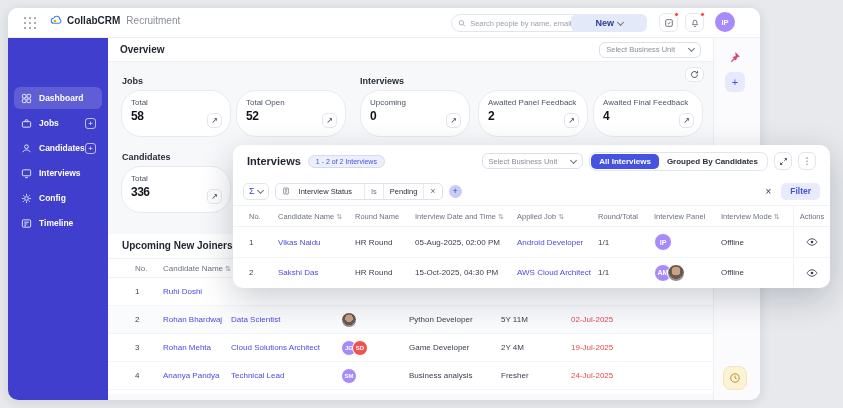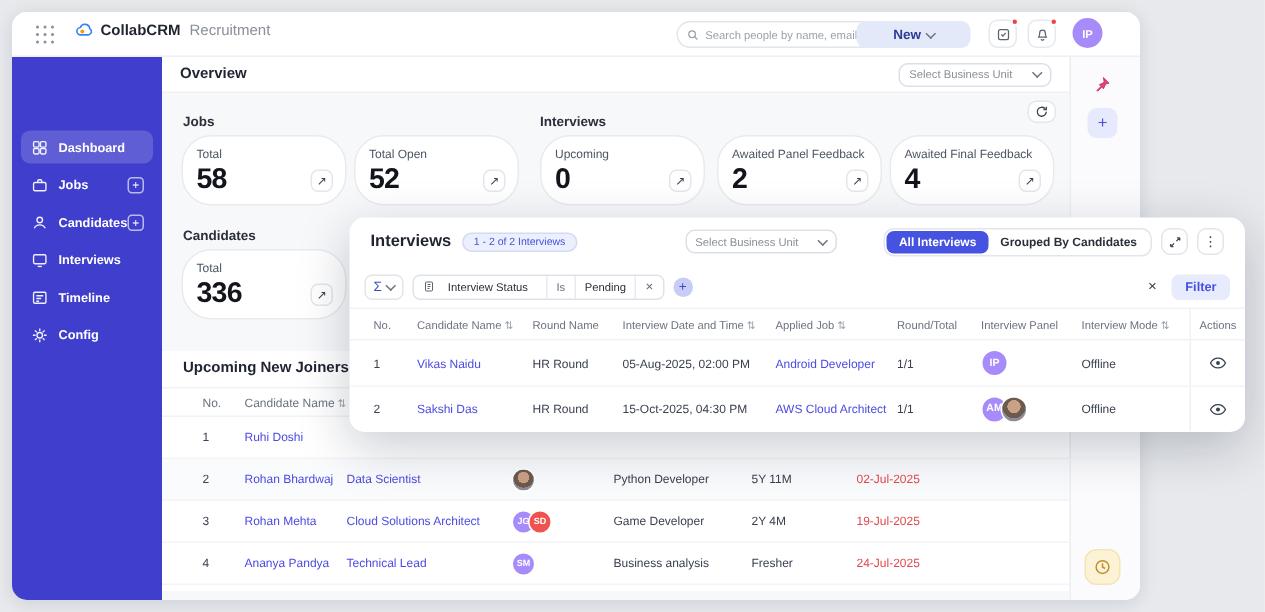--- a/index.html
+++ b/index.html
@@ -44,21 +44,21 @@
   .ov-header { position:absolute; left:0; top:0; right:0; height:24px; background:#fff; border-bottom:1px solid #eef0f3;
                display:flex; align-items:center; justify-content:space-between; padding:0 12px; }
   .ov-title { font-size:10px; font-weight:bold; color:#1f2430; }
   .select { height:16px; border:1px solid #dcdfe6; border-radius:6px; background:#fff; display:flex; align-items:center;
             gap:14px; padding:0 6px; font-size:7.5px; color:#8a8f98; cursor:pointer; }
   .chev { width:5px; height:5px; border-right:1px solid #6b7280; border-bottom:1px solid #6b7280; transform:rotate(45deg); margin-top:-2px; }
 
   .sec-label { position:absolute; font-size:9px; font-weight:bold; color:#2a2f3a; }
   .stat-card { position:absolute; width:110px; height:47px; background:#fff; border:1px solid #e8eaef; border-radius:20px; padding:7px 9px; }
   .stat-label { font-size:8px; color:#4b5563; }
-  .stat-value { font-size:19px; font-weight:bold; color:#12151c; margin-top:2px; letter-spacing:-.5px; }
+  .stat-value { font-size:12px; font-weight:bold; color:#12151c; margin-top:2px; letter-spacing:-.5px; }
   .stat-go { position:absolute; right:8px; bottom:8px; width:15px; height:15px; border:1px solid #e3e6ec; border-radius:5px;
              font-size:8px; color:#3b4150; display:flex; align-items:center; justify-content:center; cursor:pointer; }
   .refresh-btn { position:absolute; width:19px; height:15px; border:1px solid #e3e6ec; border-radius:6px; background:#fff;
                  display:flex; align-items:center; justify-content:center; cursor:pointer; }
 
   
   .joiners { position:absolute; left:0; right:0; top:196px; height:160px; background:#fff; }
   .joiners-title-row { position:absolute; left:14px; top:5px; display:flex; align-items:center; gap:2px; }
   .joiners-title { font-size:10px; font-weight:bold; color:#1f2430; }
   .count-pill { height:12px; min-width:18px; padding:0 4px; background:#eceffc; border:1px solid #d4daf6; border-radius:8px;
@@ -87,21 +87,21 @@
                 border-radius:8px; display:flex; align-items:center; justify-content:center; cursor:pointer; }
 
   
   .panel { position:absolute; left:233px; top:145px; width:597px; height:143px; background:#fff; border-radius:10px;
            box-shadow:0 10px 34px rgba(15,23,52,.22); }
   .panel-head { position:absolute; left:0; right:0; top:0; height:32px; display:flex; align-items:center; padding:0 14px; gap:7px; }
   .panel-title { font-size:11px; font-weight:bold; color:#1f2430; }
   .range-pill { height:13px; padding:0 7px; background:#eceffc; border:1px solid #d4daf6; border-radius:9px;
                 font-size:7px; color:#4553e0; display:flex; align-items:center; }
   .panel-head .right { margin-left:auto; display:flex; align-items:center; gap:6px; }
-  .seg-toggle { display:flex; border:1px solid #e2e5ea; border-radius:7px; padding:1px; background:#fff; height:19px;margin-left:25px; }
+  .seg-toggle { display:flex; border:1px solid #e2e5ea; border-radius:7px; padding:1px; background:#fff; height:19px; }
   .seg { padding:0 8px; font-size:8px; font-weight:bold; display:flex; align-items:center; border-radius:5px; color:#2a2f3a; cursor:pointer; white-space:nowrap; }
   .seg.active { background:#4553e0; color:#fff; }
   .sq-btn { width:18px; height:18px; border:1px solid #e2e5ea; border-radius:6px; background:#fff; display:flex;
             align-items:center; justify-content:center; font-size:9px; color:#3b4150; cursor:pointer; }
 
   .filter-row { position:absolute; left:0; right:0; top:34px; height:24px; display:flex; align-items:center; padding:0 10px; gap:6px; }
   .sigma-btn { height:17px; border:1px solid #e2e5ea; border-radius:5px; background:#fff; padding:0 5px; display:flex;
                align-items:center; gap:3px; font-size:9px; color:#3b4150; cursor:pointer; }
   .chip { display:flex; height:17px; border:1px solid #dfe2e8; border-radius:5px; overflow:hidden; background:#fff; }
   .chip span { display:flex; align-items:center; padding:0 6px; font-size:7.5px; color:#2a2f3a; border-right:1px solid #e7eaef; gap:3px; }
@@ -198,31 +198,31 @@
       </div>
       <div class="nav-item">
         <svg width="11" height="11" viewBox="0 0 24 24">
           <rect x="3" y="4" width="18" height="13" rx="2" fill="none" stroke="#fff" stroke-width="2"></rect>
           <path d="M9 21h6" stroke="#fff" stroke-width="2"></path>
         </svg>
         <span>Interviews</span>
       </div>
       <div class="nav-item">
         <svg width="11" height="11" viewBox="0 0 24 24">
+          <circle cx="12" cy="12" r="4" fill="none" stroke="#fff" stroke-width="2"></circle>
+          <path d="M12 2v4M12 18v4M2 12h4M18 12h4M4.9 4.9l2.8 2.8M16.3 16.3l2.8 2.8M19.1 4.9l-2.8 2.8M7.7 16.3l-2.8 2.8" stroke="#fff" stroke-width="2"></path>
+        </svg>
+        <span>Config</span>
+      </div>
+      <div class="nav-item">
+        <svg width="11" height="11" viewBox="0 0 24 24">
           <rect x="3" y="4" width="18" height="16" rx="2" fill="none" stroke="#fff" stroke-width="2"></rect>
           <path d="M7 9h10M7 13h7M7 17h4" stroke="#fff" stroke-width="2"></path>
         </svg>
         <span>Timeline</span>
-      </div>
-      <div class="nav-item">
-        <svg width="11" height="11" viewBox="0 0 24 24">
-          <circle cx="12" cy="12" r="4" fill="none" stroke="#fff" stroke-width="2"></circle>
-          <path d="M12 2v4M12 18v4M2 12h4M18 12h4M4.9 4.9l2.8 2.8M16.3 16.3l2.8 2.8M19.1 4.9l-2.8 2.8M7.7 16.3l-2.8 2.8" stroke="#fff" stroke-width="2"></path>
-        </svg>
-        <span>Config</span>
       </div>
     </div>
 
     <div class="content">
       <div class="ov-header">
         <span class="ov-title">Overview</span>
         <div class="select">
           <span>Select Business Unit</span>
           <span class="chev"></span>
         </div>

